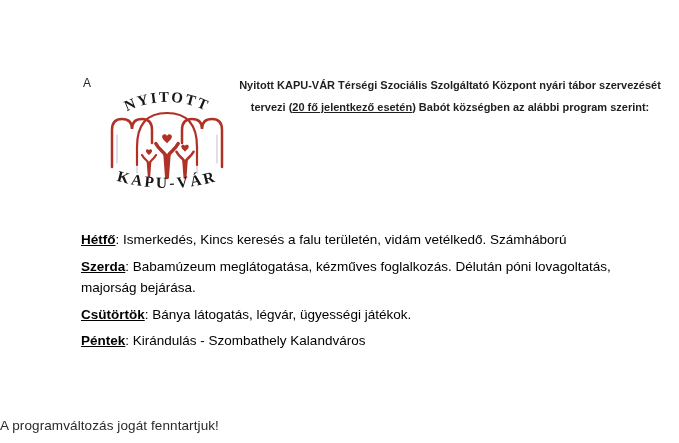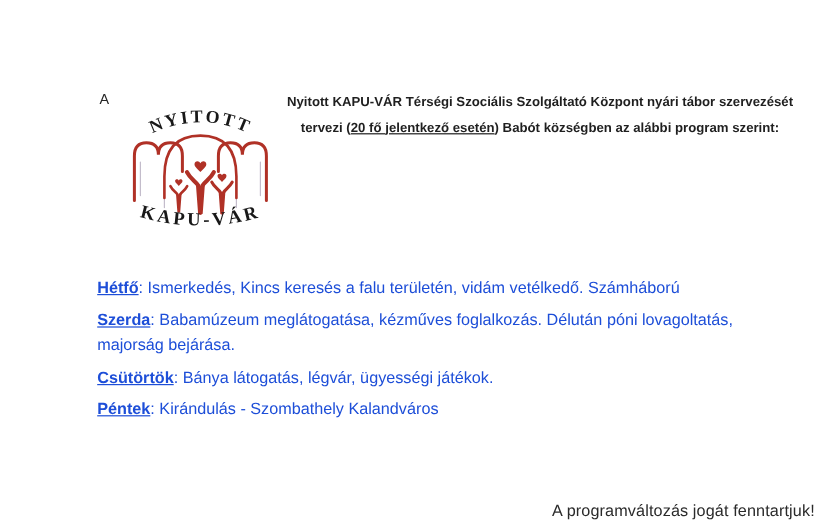--- a/index.html
+++ b/index.html
@@ -11,27 +11,27 @@
   .logo{position:absolute;left:103px;top:83px;width:128px;height:128px;}
   .header-block{
     position:absolute;left:230px;top:75px;width:440px;
     text-align:center;font-weight:700;font-size:11px;line-height:21.5px;color:#1f1f1f;
   }
   .header-block p{margin:0 0 13px 0;}
   .header-block .date-line{max-width:436px;margin-left:auto;margin-right:auto;}
   .u{text-decoration:underline;}
   .body-block{
     position:absolute;left:81px;top:229px;width:541px;
-    font-size:13.5px;line-height:21.5px;color:#1d4ed8;
+    font-size:13.5px;line-height:21.5px;color:#000000;
   }
   .body-block p{margin:0 0 5px 0;}
   .day{font-weight:700;text-decoration:underline;}
   .footer{
-    position:absolute;left:0;right:0;top:418px;text-align:right;
-    font-size:13.5px;color:#2a2a2a;letter-spacing:0.1px;margin-left:26px;
+    position:absolute;left:0;right:0;top:418px;text-align:left;
+    font-size:13.5px;color:#2a2a2a;letter-spacing:0.1px;
   }
   .logo svg text{font-family:"Liberation Serif",serif;font-weight:700;fill:#181818;}
 </style>
 </head>
 <body>
 
 <div class="page">
 
   <span class="letter-a">A</span>
 

